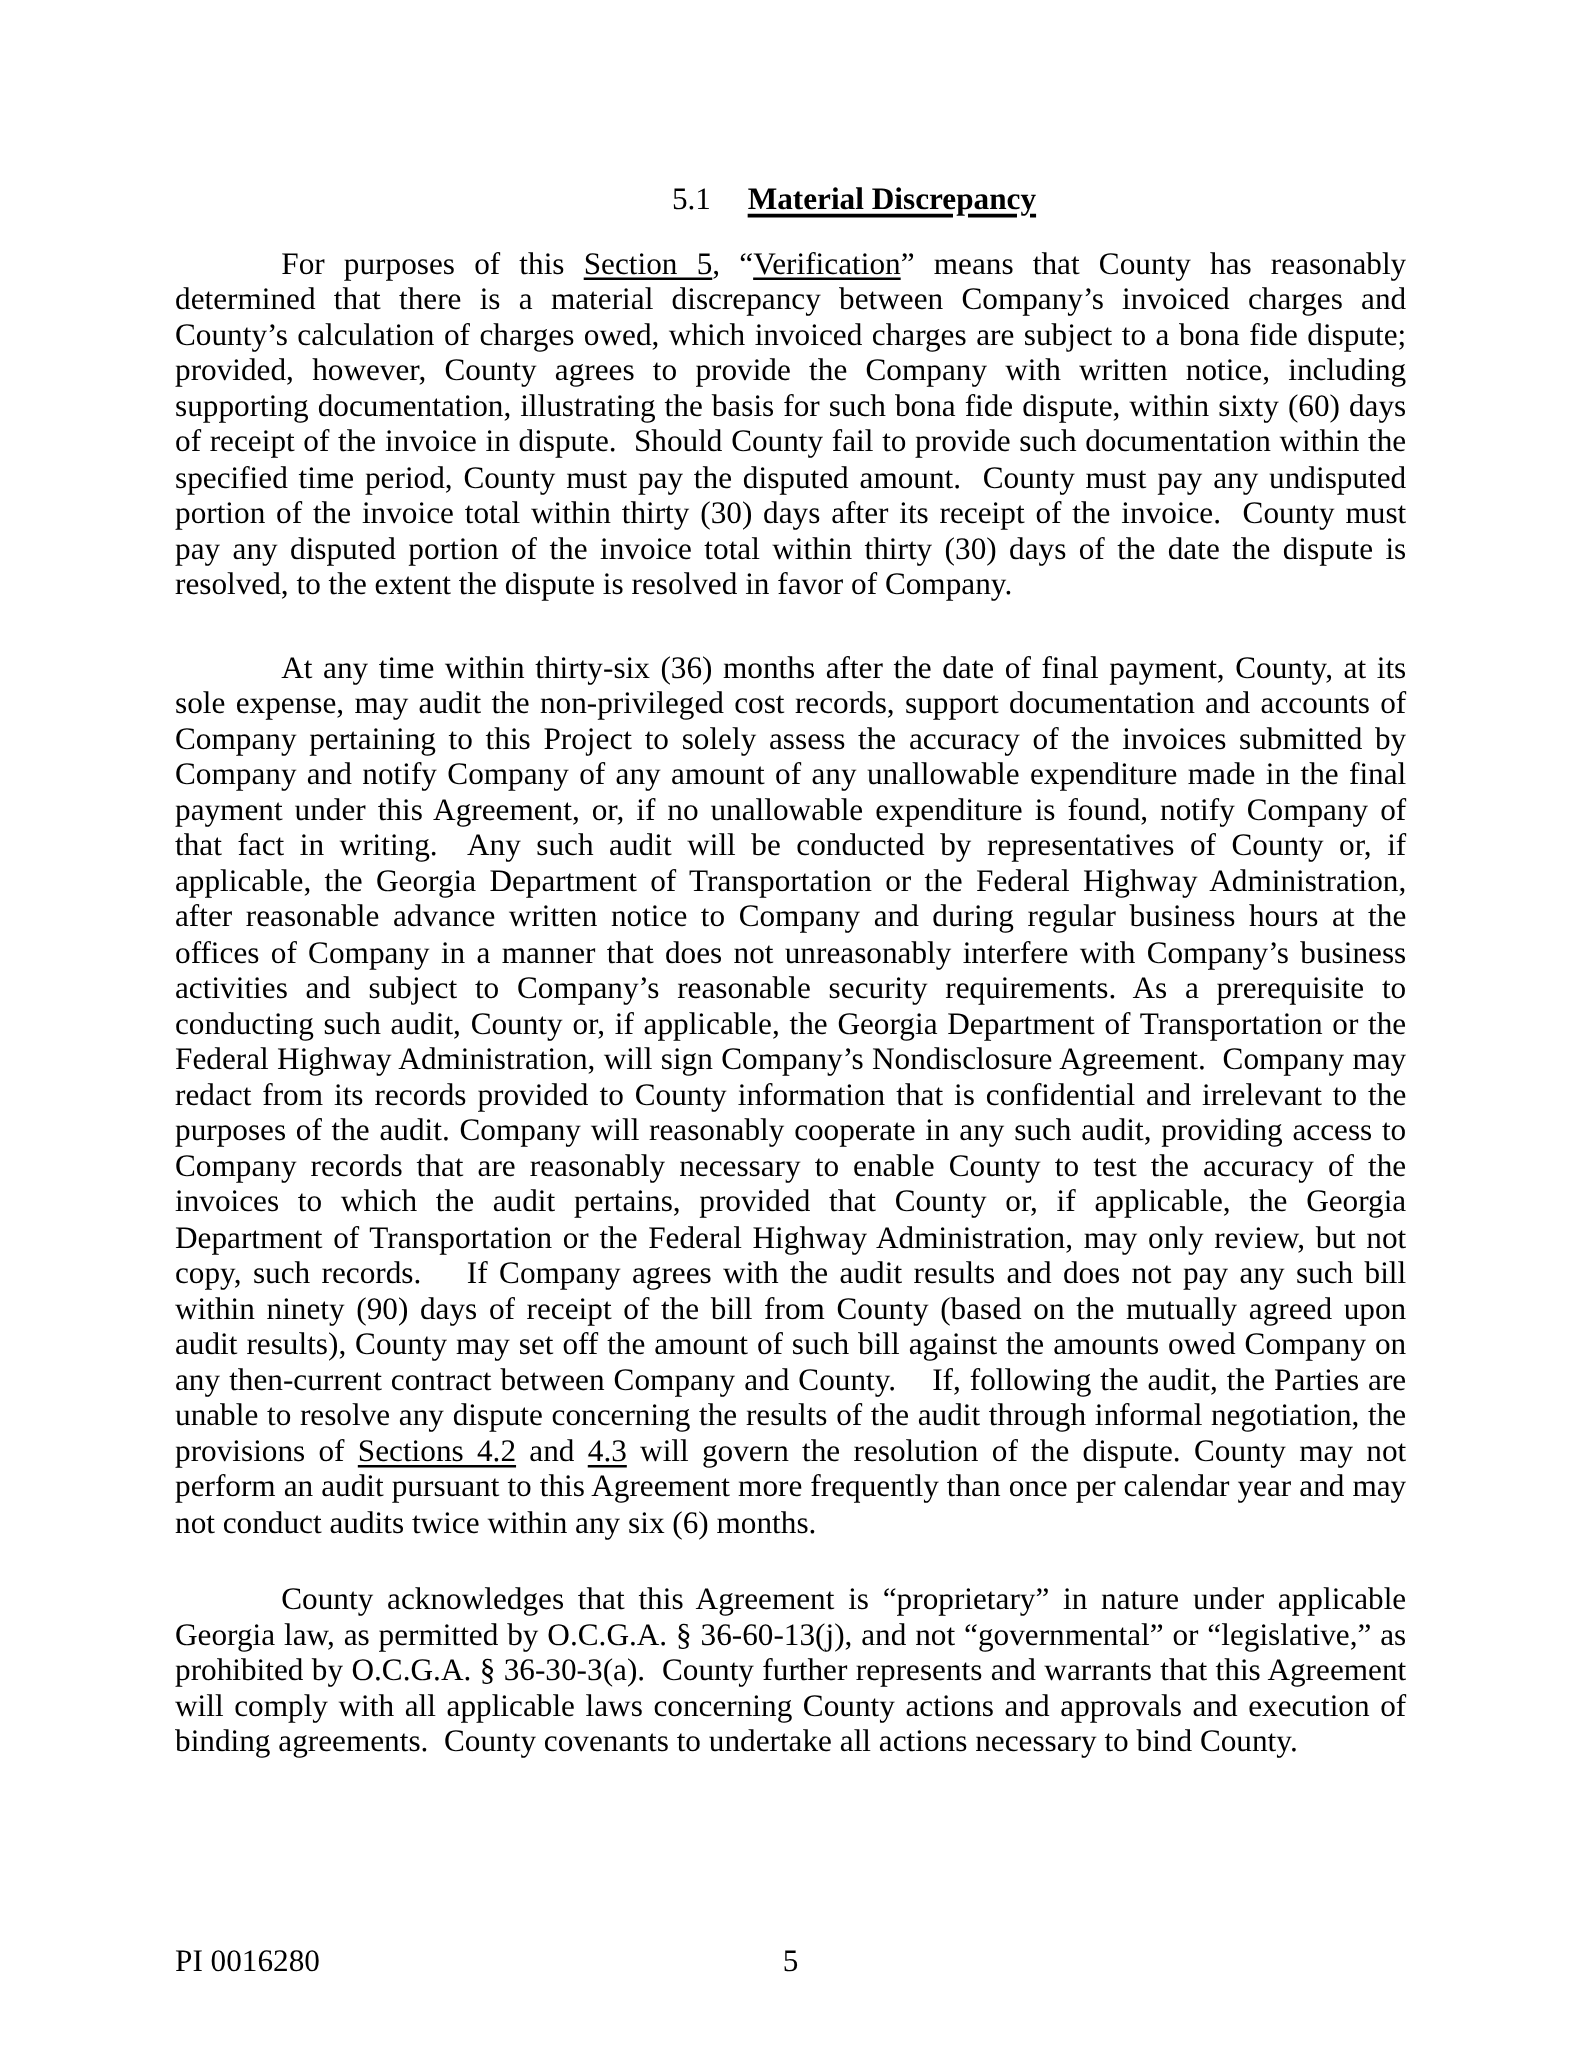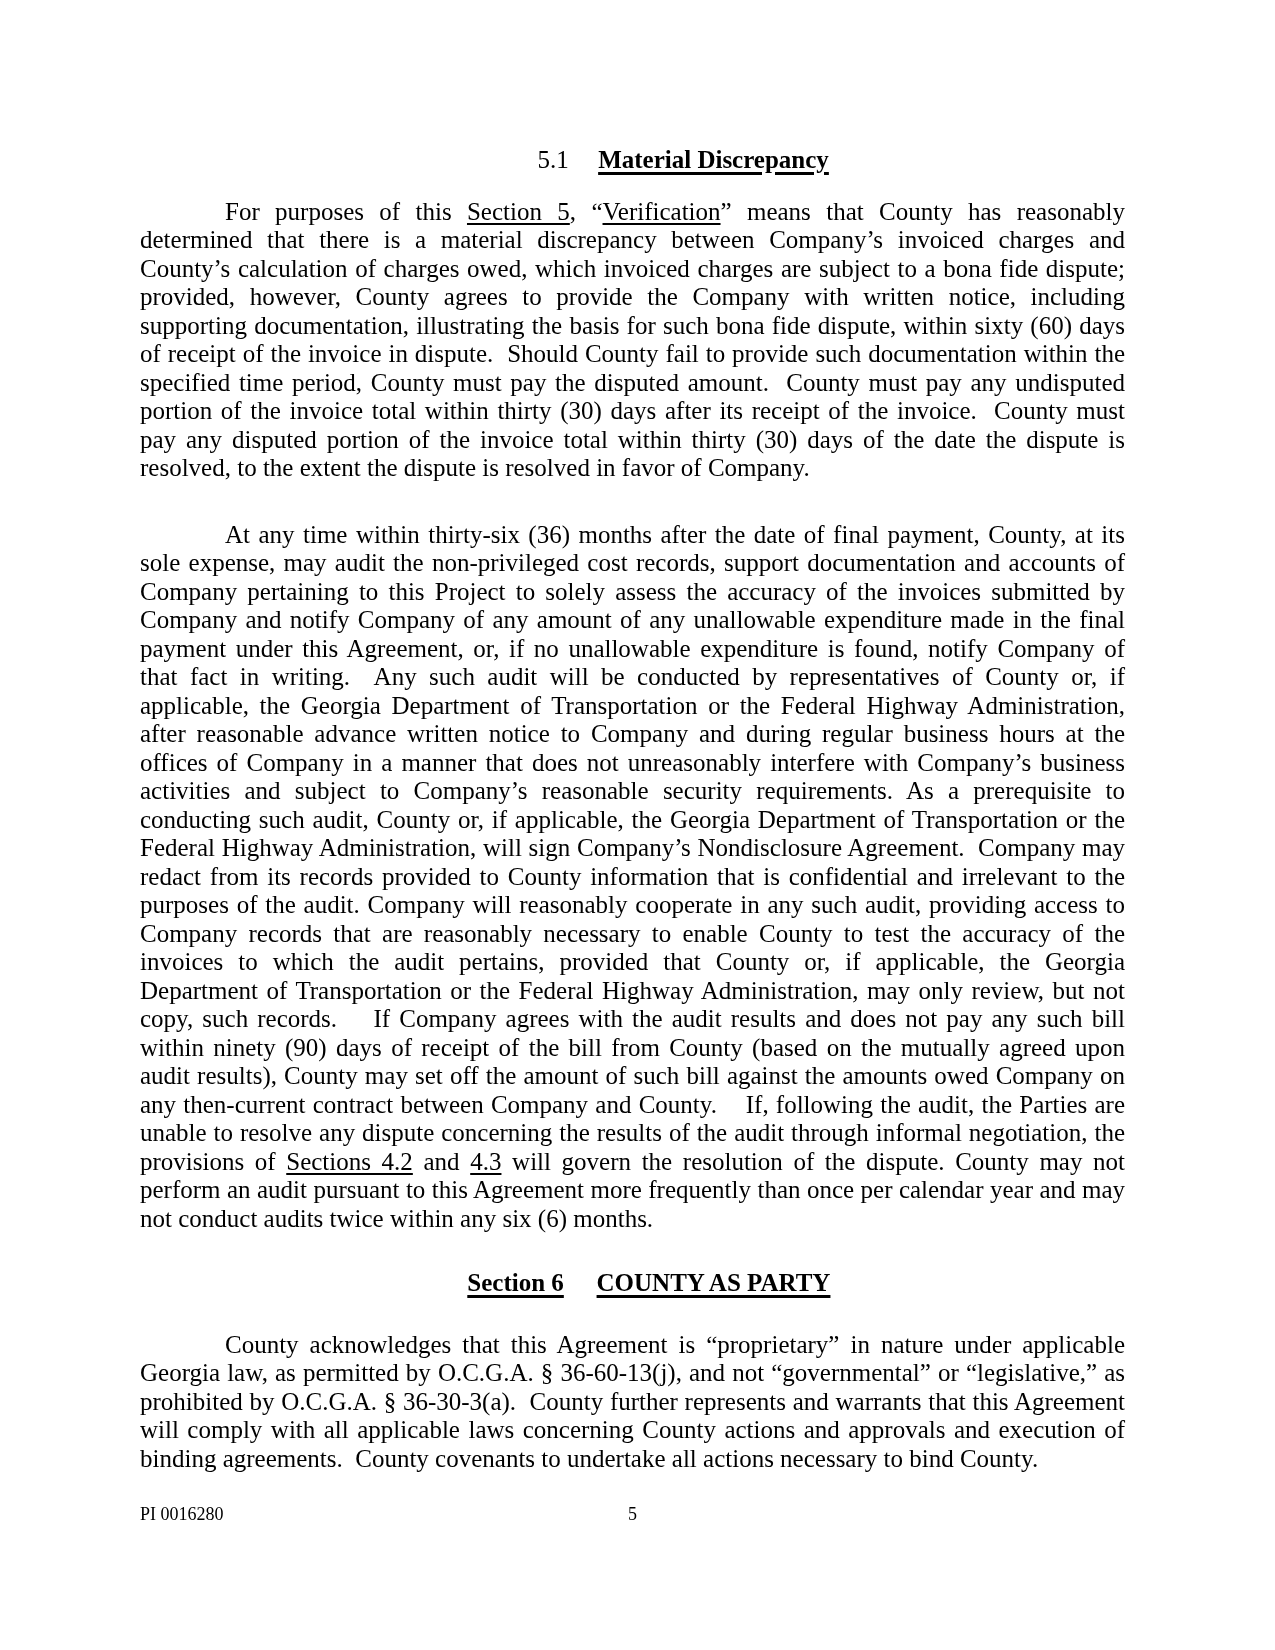--- a/index.html
+++ b/index.html
@@ -66,22 +66,22 @@
   }
   .mt-p1 { margin-top: 23px; }
   .mt-h52 { margin-top: 45px; }
   .mt-p2 { margin-top: 38px; }
   .mt-h6 { margin-top: 36px; }
   .mt-p3 { margin-top: 33px; }
   .footer {
     position: absolute;
     left: 140px;
     right: 150px;
-    top: 1500px;
-    font-size: 18px;
+    top: 1556px;
+    font-size: 25px;
     line-height: 28.5px;
   }
   .doc-id {
     position: absolute;
     left: 0;
     top: 0;
   }
   .page-num {
     display: block;
     text-align: center;
@@ -93,21 +93,20 @@
 <div class="page">
   <div class="content">
 
     <h2 class="heading sub"><span class="hnum">5.1</span><span class="htitle">Material Discrepancy</span></h2>
 
     <p class="para mt-p1"><span>For purposes of this </span><span class="u">Section 5</span><span>, “</span><span class="u">Verification</span><span>” means that County has reasonably determined that there is a material discrepancy between Company’s invoiced charges and County’s calculation of charges owed, which invoiced charges are subject to a bona fide dispute; provided, however, County agrees to provide the Company with written notice, including supporting documentation, illustrating the basis for such bona fide dispute, within sixty (60) days of receipt of the invoice in dispute.  Should County fail to provide such documentation within the specified time period, County must pay the disputed amount.  County must pay any undisputed portion of the invoice total within thirty (30) days after its receipt of the invoice.  County must pay any disputed portion of the invoice total within thirty (30) days of the date the dispute is resolved, to the extent the dispute is resolved in favor of Company.</span></p>
 
 
     <p class="para mt-p2"><span>At any time within thirty-six (36) months after the date of final payment, County, at its sole expense, may audit the non-privileged cost records, support documentation and accounts of Company pertaining to this Project to solely assess the accuracy of the invoices submitted by Company and notify Company of any amount of any unallowable expenditure made in the final payment under this Agreement, or, if no unallowable expenditure is found, notify Company of that fact in writing.  Any such audit will be conducted by representatives of County or, if applicable, the Georgia Department of Transportation or the Federal Highway Administration, after reasonable advance written notice to Company and during regular business hours at the offices of Company in a manner that does not unreasonably interfere with Company’s business activities and subject to Company’s reasonable security requirements. As a prerequisite to conducting such audit, County or, if applicable, the Georgia Department of Transportation or the Federal Highway Administration, will sign Company’s Nondisclosure Agreement.  Company may redact from its records provided to County information that is confidential and irrelevant to the purposes of the audit. Company will reasonably cooperate in any such audit, providing access to Company records that are reasonably necessary to enable County to test the accuracy of the invoices to which the audit pertains, provided that County or, if applicable, the Georgia Department of Transportation or the Federal Highway Administration, may only review, but not copy, such records.    If Company agrees with the audit results and does not pay any such bill within ninety (90) days of receipt of the bill from County (based on the mutually agreed upon audit results), County may set off the amount of such bill against the amounts owed Company on any then-current contract between Company and County.    If, following the audit, the Parties are unable to resolve any dispute concerning the results of the audit through informal negotiation, the provisions of </span><span class="u">Sections 4.2</span><span> and </span><span class="u">4.3</span><span> will govern the resolution of the dispute. County may not perform an audit pursuant to this Agreement more frequently than once per calendar year and may not conduct audits twice within any six (6) months.</span></p>
 
-    <h2 class="heading mt-h6"><span class="hnum-major">Section 6</span><span class="htitle">COUNTY AS PARTY</span></h2>
 
     <p class="para mt-p3"><span>County acknowledges that this Agreement is “proprietary” in nature under applicable Georgia law, as permitted by O.C.G.A. § 36-60-13(j), and not “governmental” or “legislative,” as prohibited by O.C.G.A. § 36-30-3(a).  County further represents and warrants that this Agreement will comply with all applicable laws concerning County actions and approvals and execution of binding agreements.  County covenants to undertake all actions necessary to bind County.</span></p>
 
   </div>
 
   <div class="footer">
     <span class="doc-id">PI 0016280</span>
     <span class="page-num">5</span>
   </div>
 </div>

